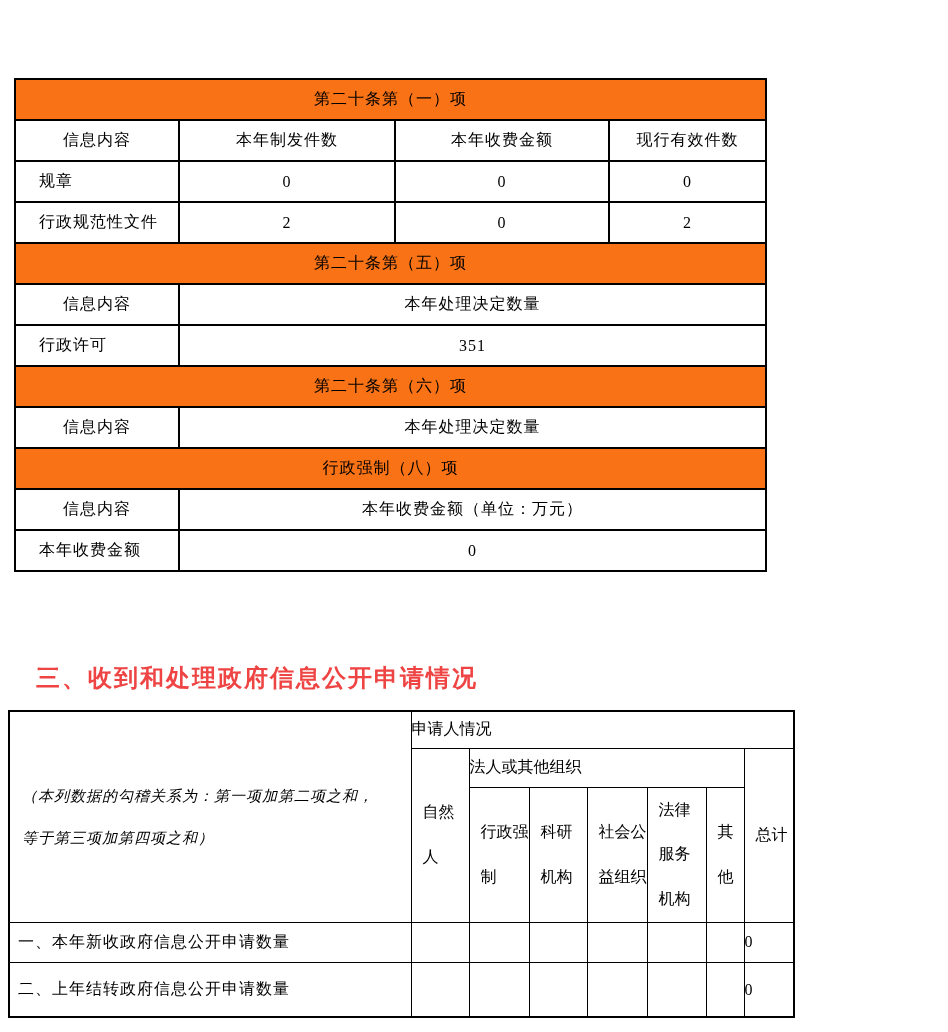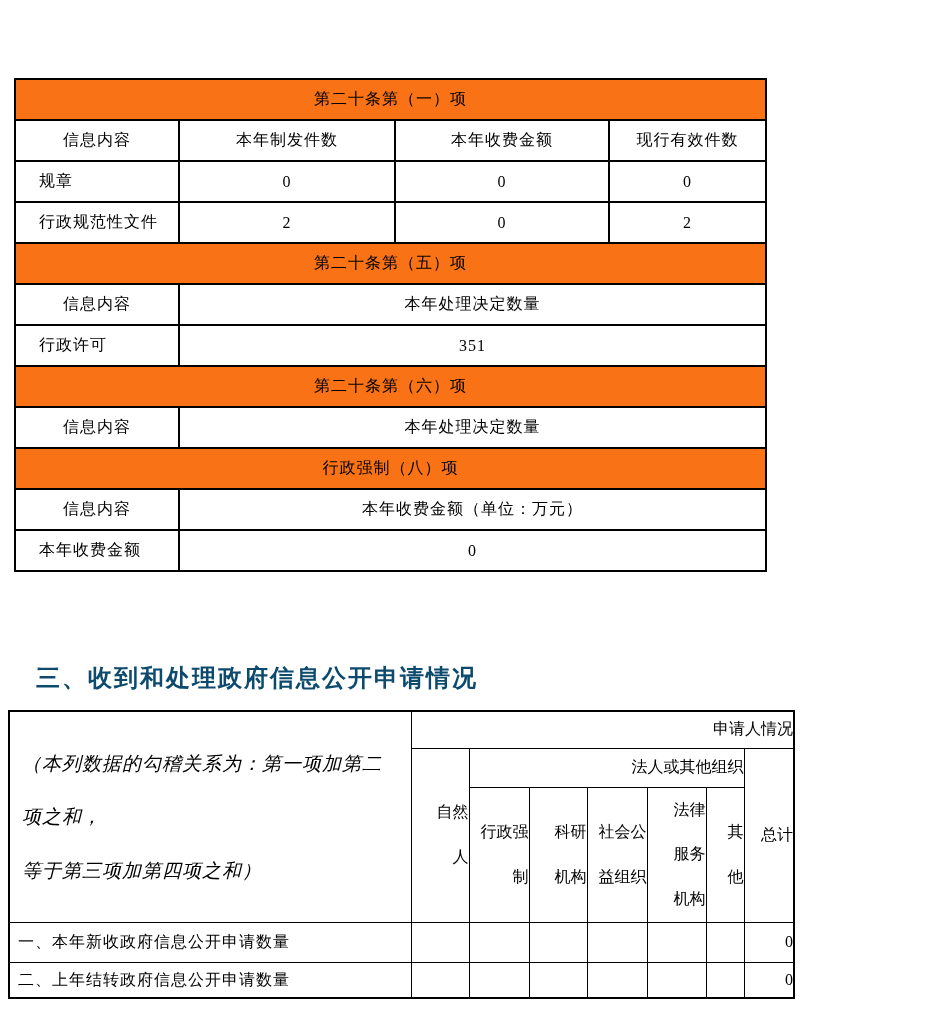--- a/index.html
+++ b/index.html
@@ -17,36 +17,36 @@
   table.t1 td {
     border:2px solid #000; height:39px; text-align:center;
     padding:0; letter-spacing:1px; overflow:hidden;
   }
   table.t1 tr.band td { background:#f97316; }
   table.t1 td.lbl { text-align:left; padding-left:23px; }
 
   
   .heading {
     position:absolute; left:36px; top:662px; margin:0;
-    font-size:24px; font-weight:bold; color:#0c4a6e; letter-spacing:2px;
+    font-size:24px; font-weight:bold; color:#ef4444; letter-spacing:2px;
     font-family:"Liberation Sans","DejaVu Sans",sans-serif;
   }
 
   
   table.t2 {
     position:absolute; left:8px; top:710px; width:785px;
     border-collapse:collapse; table-layout:fixed; font-size:16px;
     border:2px solid #000;
   }
   table.t2 td {
-    border:1px solid #000; text-align:right; vertical-align:middle;
+    border:1px solid #000; text-align:left; vertical-align:middle;
     padding:0; word-break:break-all; overflow:hidden;
   }
   table.t2 td.note {
-    text-align:left; padding:0 12px; font-style:italic; font-size:19px;
+    text-align:left; padding:0 12px; font-style:italic; font-size:15px;
     line-height:2.8; letter-spacing:1px;
   }
   table.t2 td.orglbl, table.t2 td.vlbl { line-height:2.8;padding-left:11px; }
   table.t2 td.rowlbl { text-align:left; padding-left:8px; letter-spacing:1px;margin-top:28px; }
 </style>
 </head>
 <body>
 
 <div class="page">
 
@@ -150,21 +150,21 @@
       <tr style="height:40px">
         <td class="rowlbl">一、本年新收政府信息公开申请数量</td>
         <td></td>
         <td></td>
         <td></td>
         <td></td>
         <td></td>
         <td></td>
         <td>0</td>
       </tr>
-      <tr style="height:36px">
+      <tr style="height:55px">
         <td class="rowlbl">二、上年结转政府信息公开申请数量</td>
         <td></td>
         <td></td>
         <td></td>
         <td></td>
         <td></td>
         <td></td>
         <td>0</td>
       </tr>
     </tbody>

